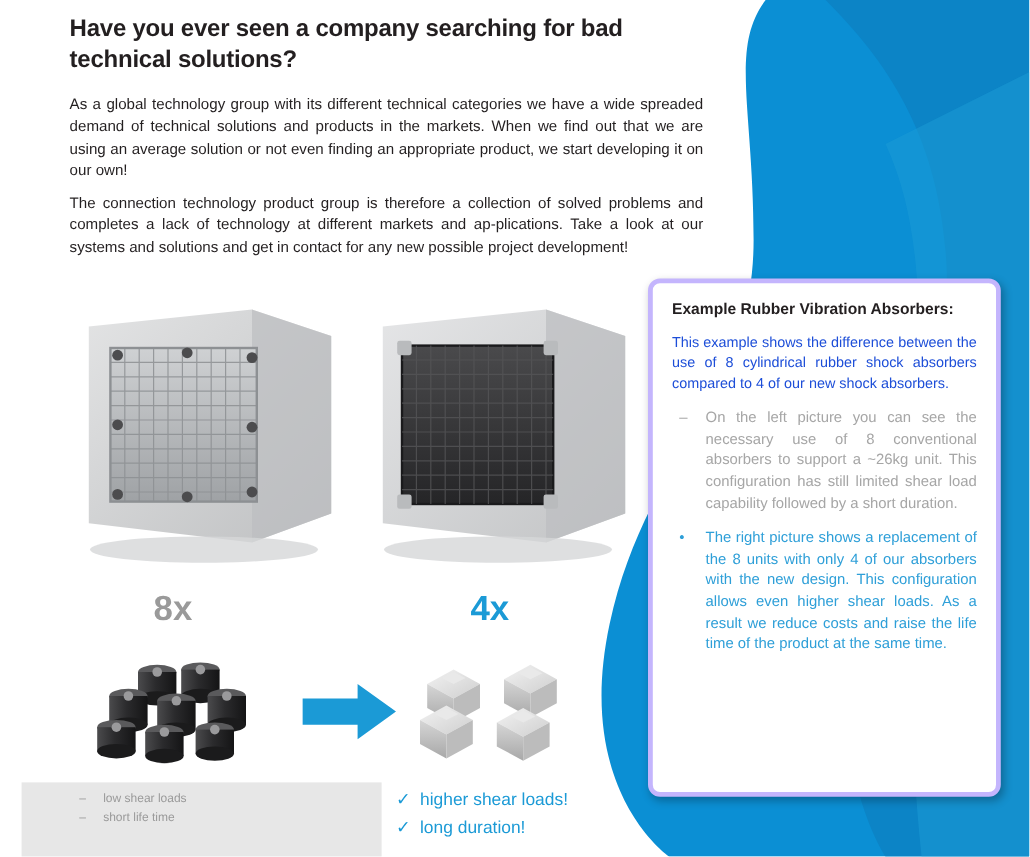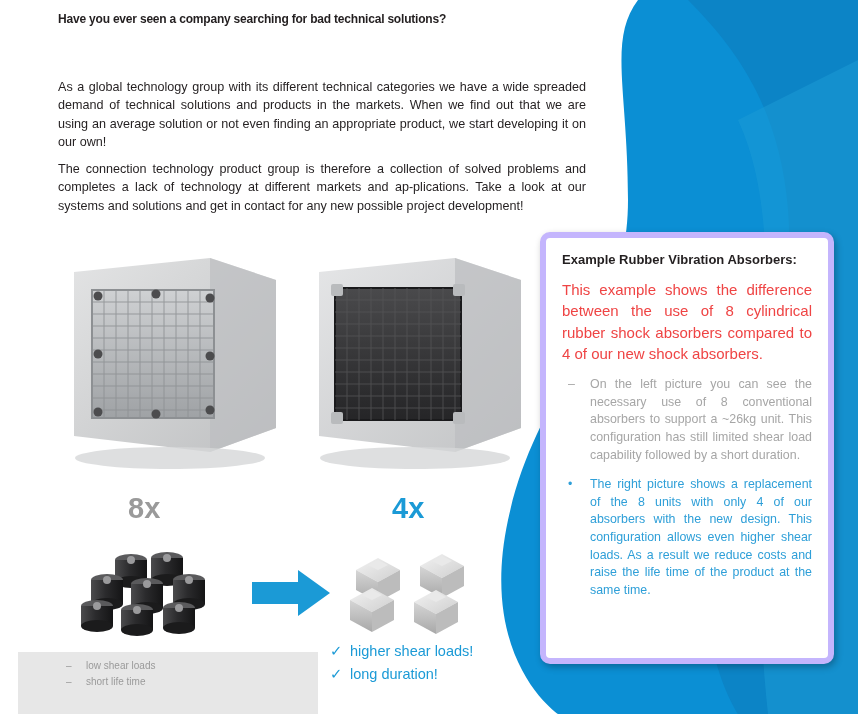--- a/index.html
+++ b/index.html
@@ -40,21 +40,21 @@
     background: #ffffff;
     z-index: 3;
   }
 
   
   .headline {
     position: absolute;
     left: 58px;
     top: 12px;
     width: 520px;
-    font-size: 12px;
+    font-size: 20px;
     font-weight: bold;
     color: #231f20;
     line-height: 1.28;
     letter-spacing: -0.2px;
     z-index: 5;
   }
 
   
   .para {
     position: absolute;
@@ -109,53 +109,53 @@
     color: #9a9a9a;
     font-size: 10px;
     line-height: 1.55;
     z-index: 6;
   }
   .grey-list .dash { display: inline-block; width: 20px; }
 
   .blue-list {
     position: absolute;
     left: 330px;
-    top: 640px;
+    top: 656px;
     width: 230px;
     color: #1b9ad6;
     font-size: 14.5px;
     line-height: 1.58;
     z-index: 6;
   }
   .blue-list .chk { display: inline-block; width: 20px; }
 
   
   .callout {
     position: absolute;
     left: 540px;
     top: 232px;
     width: 294px;
     height: 432px;
     background: #ffffff;
-    border: 6px solid #c4b5fd;
+    border: 4px solid #c4b5fd;
     border-radius: 10px;
     box-shadow: 2px 3px 7px rgba(0,0,0,0.28);
     z-index: 6;
     box-sizing: border-box;
     padding: 14px 16px 10px 16px;
   }
   .callout-title {
     font-size: 13px;
     font-weight: bold;
     color: #231f20;
     margin-bottom: 12px;
   }
   .callout-intro {
-    font-size: 15px;
-    color: #ef4444;
+    font-size: 12px;
+    color: #1d4ed8;
     line-height: 1.42;
     text-align: justify;
     margin-bottom: 12px;
   }
   .callout-bullets {
     margin: 0;
     padding: 0;
     list-style: none;
   }
   .callout-bullets li {

